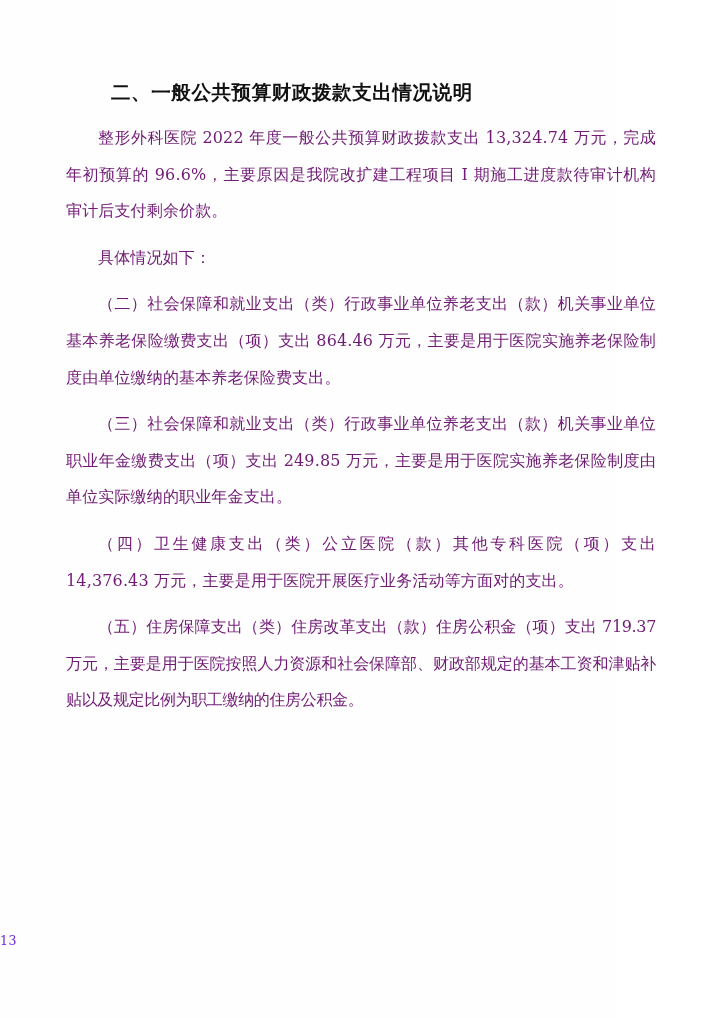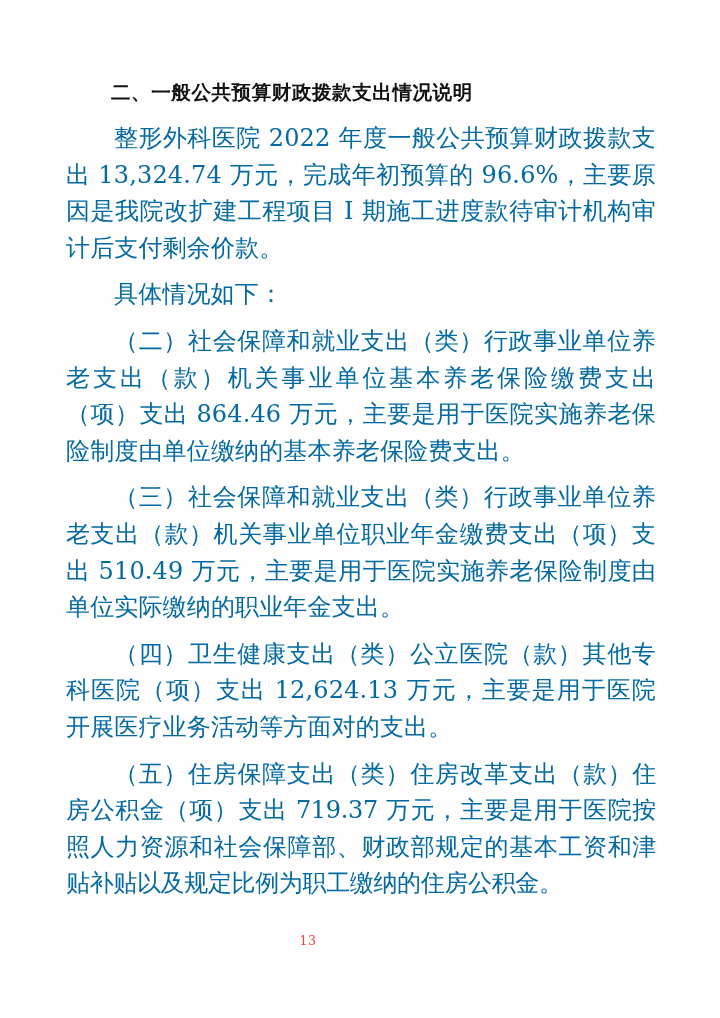--- a/index.html
+++ b/index.html
@@ -40,72 +40,71 @@
     line-height: 30px;
     letter-spacing: 0.6px;
     color: #111111;
     margin: 0 0 12px 0;
     padding-left: 45px;
     white-space: nowrap;
   }
 
   
   .para {
-    font-size: 24px;
+    font-size: 16px;
     line-height: 36.6px;
     letter-spacing: 0.15px;
     text-align: justify;
     text-justify: inter-ideograph;
     text-indent: 2em;
     margin: 0;
-    color: #0369a1;
+    color: #701a75;
     font-family: "DejaVu Serif", "Liberation Serif", serif;
   }
 
   .para + .para {
     margin-top: 10px;
   }
 
   
   .para.condensed {
     letter-spacing: -0.35px;
   }
 
   
   .page-number {
     position: absolute;
     left: 0;
     right: 0;
     top: 933px;
-    text-align: center;
     font-family: "DejaVu Serif", "Liberation Serif", serif;
     font-size: 12.5px;
-    color: #ef4444;
+    color: #6d28d9;
     letter-spacing: 0.5px;
   }
 </style>
 </head>
 <body>
 
 <div class="page">
 
   <div class="content">
 
     <h2 class="doc-heading">二、一般公共预算财政拨款支出情况说明</h2>
 
     <p class="para">整形外科医院 2022 年度一般公共预算财政拨款支出 13,324.74 万元，完成年初预算的 96.6%，主要原因是我院改扩建工程项目 I 期施工进度款待审计机构审计后支付剩余价款。</p>
 
     <p class="para">具体情况如下：</p>
 
 
     <p class="para">（二）社会保障和就业支出（类）行政事业单位养老支出（款）机关事业单位基本养老保险缴费支出（项）支出 864.46 万元，主要是用于医院实施养老保险制度由单位缴纳的基本养老保险费支出。</p>
 
-    <p class="para">（三）社会保障和就业支出（类）行政事业单位养老支出（款）机关事业单位职业年金缴费支出（项）支出 510.49 万元，主要是用于医院实施养老保险制度由单位实际缴纳的职业年金支出。</p>
+    <p class="para">（三）社会保障和就业支出（类）行政事业单位养老支出（款）机关事业单位职业年金缴费支出（项）支出 249.85 万元，主要是用于医院实施养老保险制度由单位实际缴纳的职业年金支出。</p>
 
-    <p class="para">（四）卫生健康支出（类）公立医院（款）其他专科医院（项）支出 12,624.13 万元，主要是用于医院开展医疗业务活动等方面对的支出。</p>
+    <p class="para">（四）卫生健康支出（类）公立医院（款）其他专科医院（项）支出 14,376.43 万元，主要是用于医院开展医疗业务活动等方面对的支出。</p>
 
     <p class="para condensed">（五）住房保障支出（类）住房改革支出（款）住房公积金（项）支出 719.37 万元，主要是用于医院按照人力资源和社会保障部、财政部规定的基本工资和津贴补贴以及规定比例为职工缴纳的住房公积金。</p>
 
   </div>
 
   <div class="page-number">13</div>
 
 </div>
 
 </body></html>

